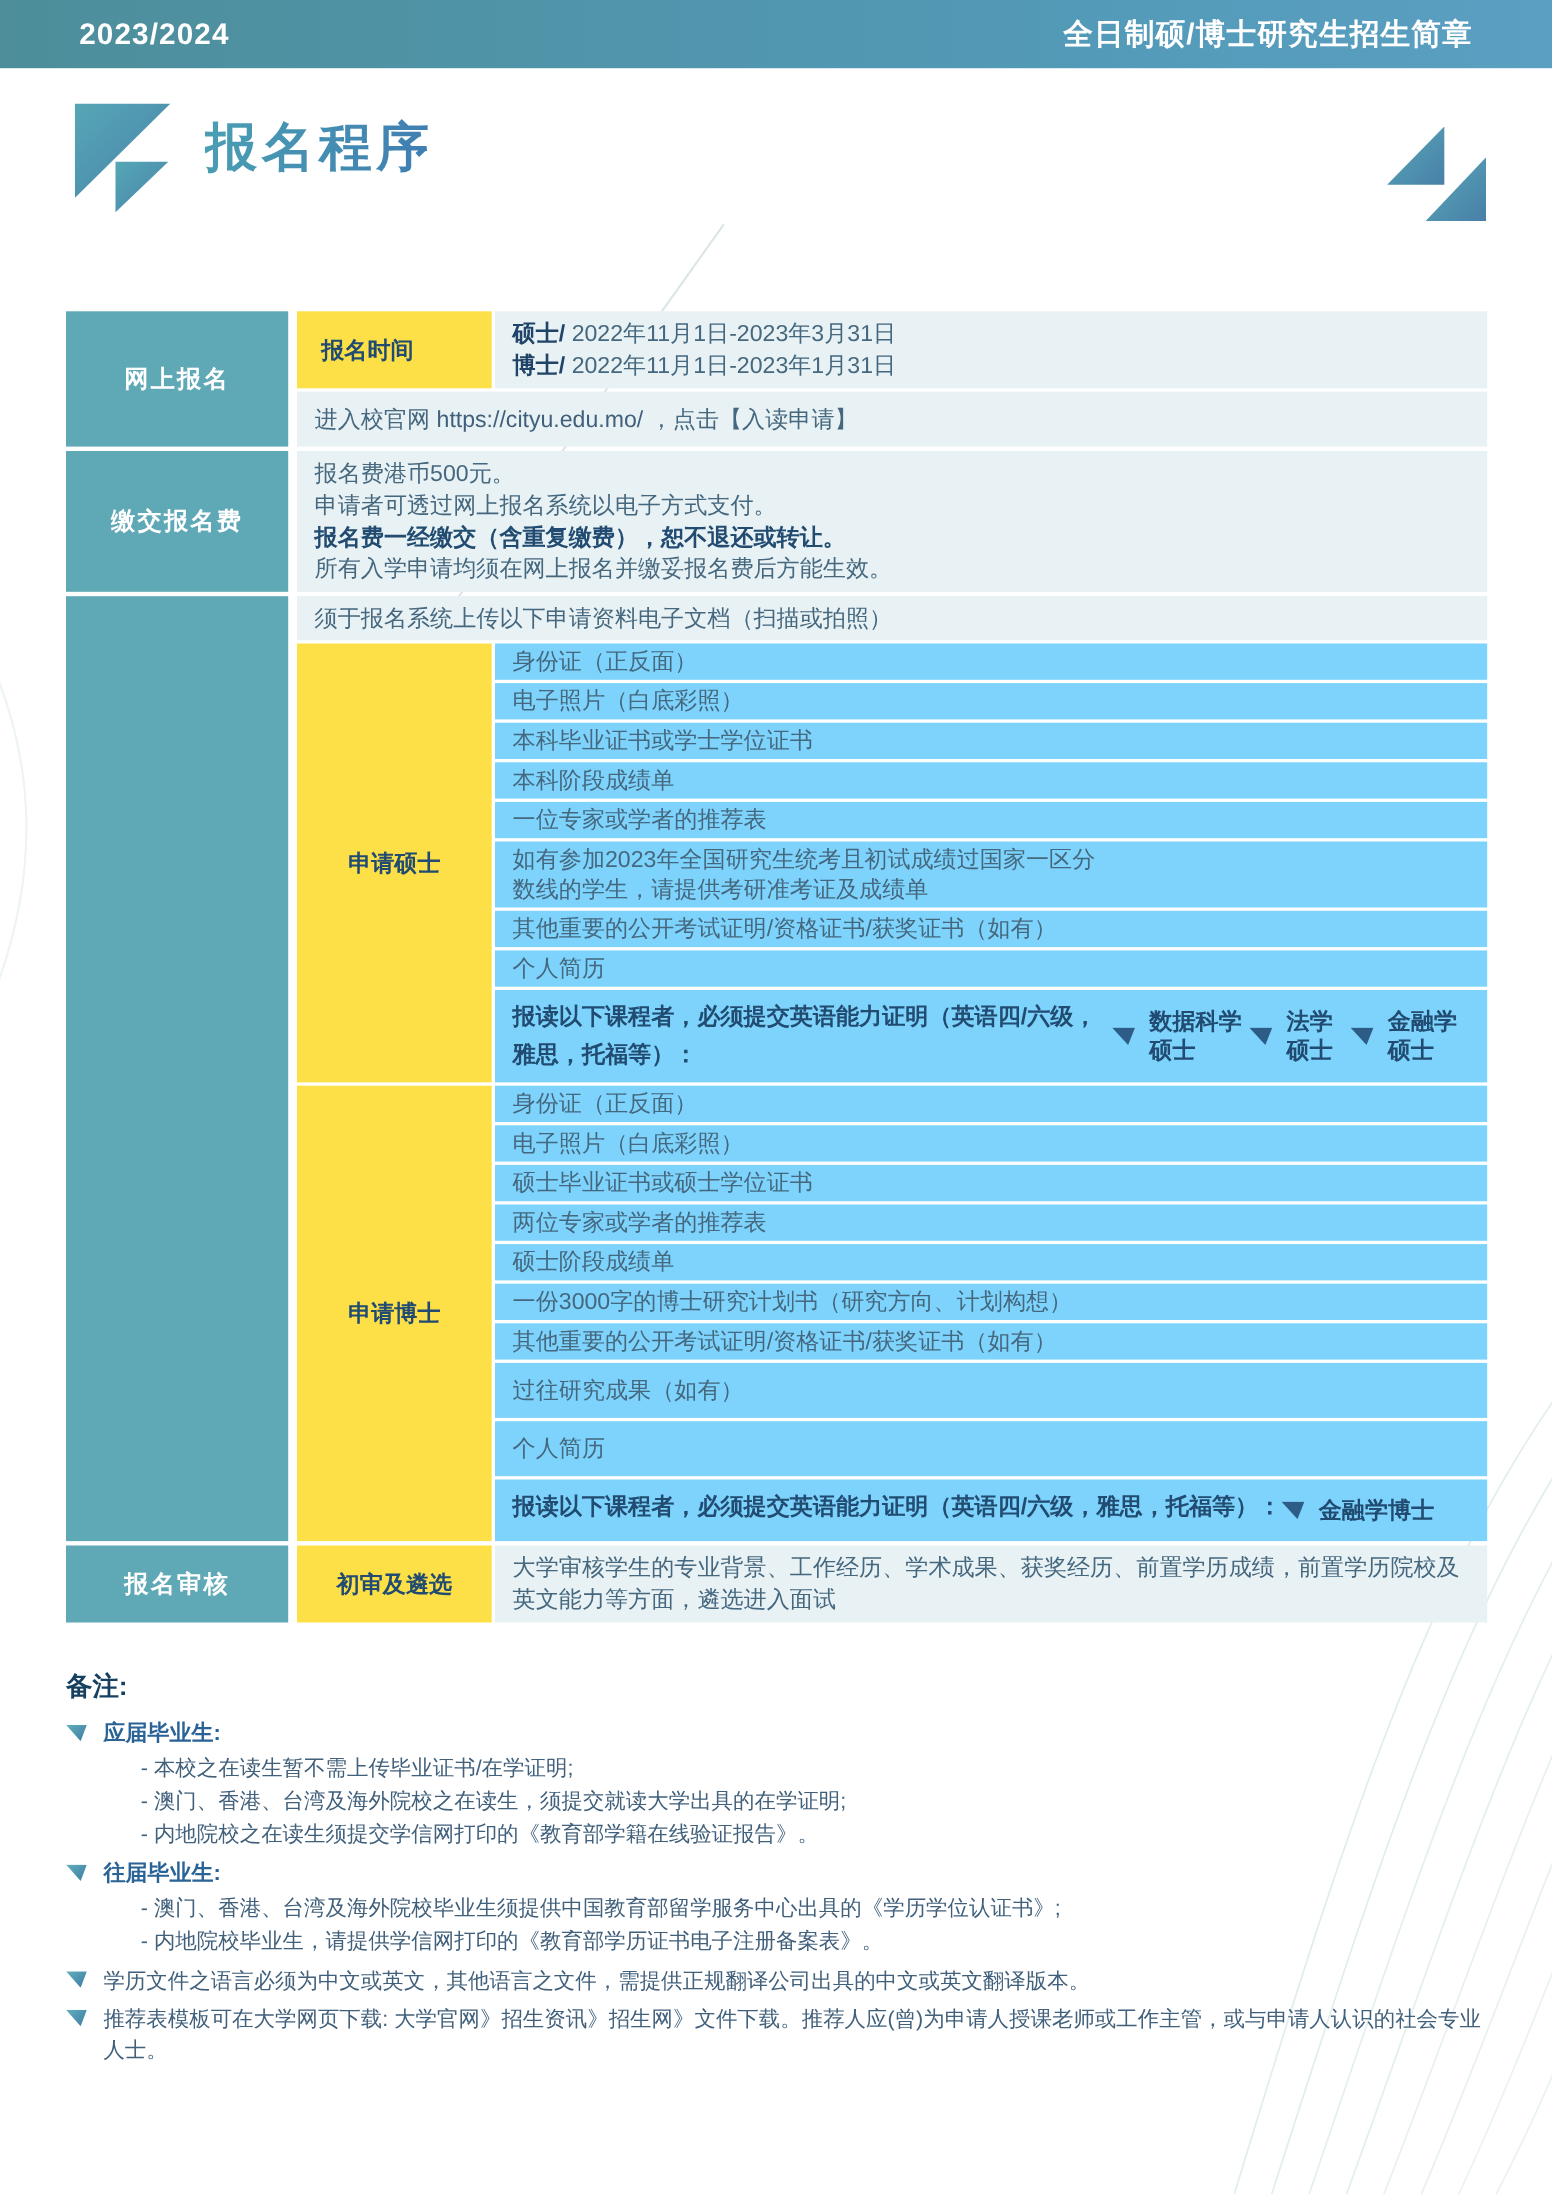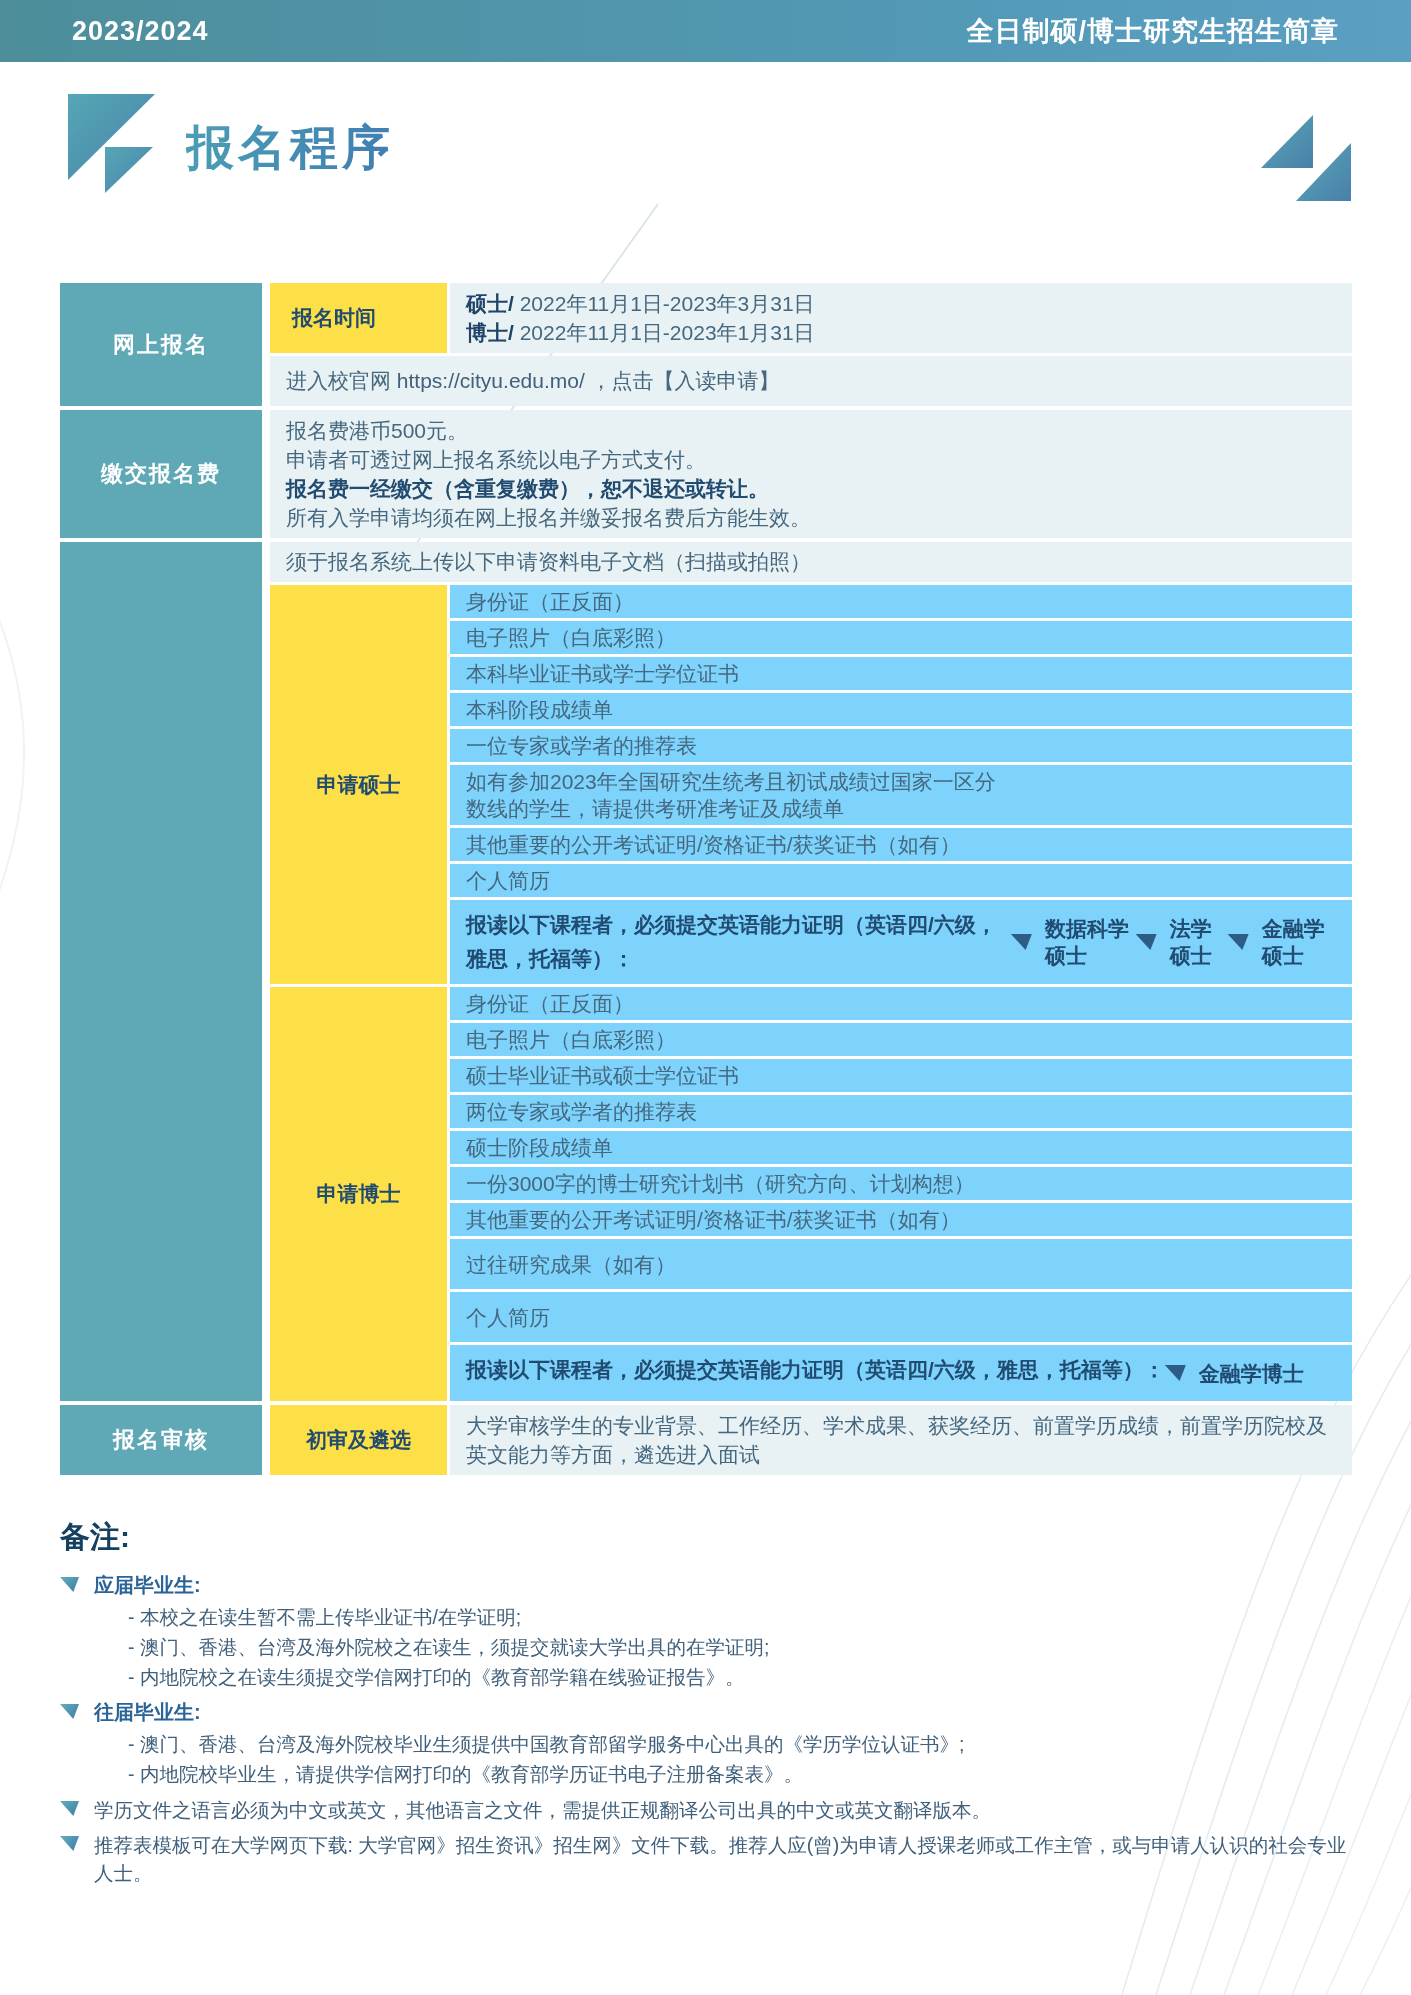--- a/index.html
+++ b/index.html
@@ -13,21 +13,21 @@
   .topbar{
     height:62px;display:flex;align-items:center;justify-content:space-between;
     padding:0 72px;box-sizing:border-box;
     background:linear-gradient(90deg,#4d8e9a 0%,#539ab8 70%,#5b9fc2 100%);
     color:#ffffff;font-weight:700;font-size:27px;letter-spacing:1px;
   }
   
   .title-row{position:relative;height:175px;}
   .title-logo{position:absolute;left:68px;top:32px;}
   .page-title{
-    position:absolute;left:186px;top:54px;margin:0;
+    position:absolute;left:186px;top:40px;margin:0;
     font-size:48px;font-weight:700;letter-spacing:4px;
     background:linear-gradient(100deg,#4a9fb3 0%,#3f7db2 100%);
     -webkit-background-clip:text;background-clip:text;color:transparent;
   }
   .corner-logo{position:absolute;right:60px;top:53px;}
   
   .proc-table{margin:46px 59px 0 60px;width:1292px;}
   .trow{display:flex;gap:8px;margin-bottom:4px;}
   .cat{
     width:202px;flex:0 0 202px;background:#5fa8b5;color:#ffffff;
@@ -67,21 +67,21 @@
   .item.tallrow{min-height:50px;}
   .item.block{flex-direction:row;align-items:stretch;padding:8px 16px;}
   .eng-note{font-weight:700;color:#214b70;line-height:34px;}
   .course{display:flex;align-items:center;gap:13px;min-height:40px;
     font-weight:700;color:#214b70;}
   .flag{width:21px;height:16px;background:#2d5c86;
     clip-path:polygon(0 0,100% 0,70% 100%);flex:0 0 21px;}
   .audit-val{line-height:29px;}
   
   .notes{margin:42px 60px 0 60px;width:1292px;}
-  .notes-heading{font-size:30px;font-weight:700;color:#16405f;margin:0 0 14px 0;}
+  .notes-heading{font-size:24px;font-weight:700;color:#16405f;margin:0 0 14px 0;}
   .note{display:flex;gap:15px;margin-bottom:7px;align-items:flex-start;}
   .nbullet{width:19px;height:15px;margin-top:5px;flex:0 0 19px;
     background:linear-gradient(135deg,#63b0bd 0%,#3d7ba3 100%);
     clip-path:polygon(0 0,100% 0,70% 100%);}
   .ntext{font-size:19.5px;color:#41607b;line-height:28px;}
   .nhead{font-weight:700;color:#2a6396;font-size:20px;line-height:26px;}
   .nsubs{padding-left:34px;margin-top:4px;}
   .nsub{font-size:19.5px;color:#41607b;line-height:30px;}
   .link{color:#41607b;text-decoration:none;cursor:pointer;}
   

